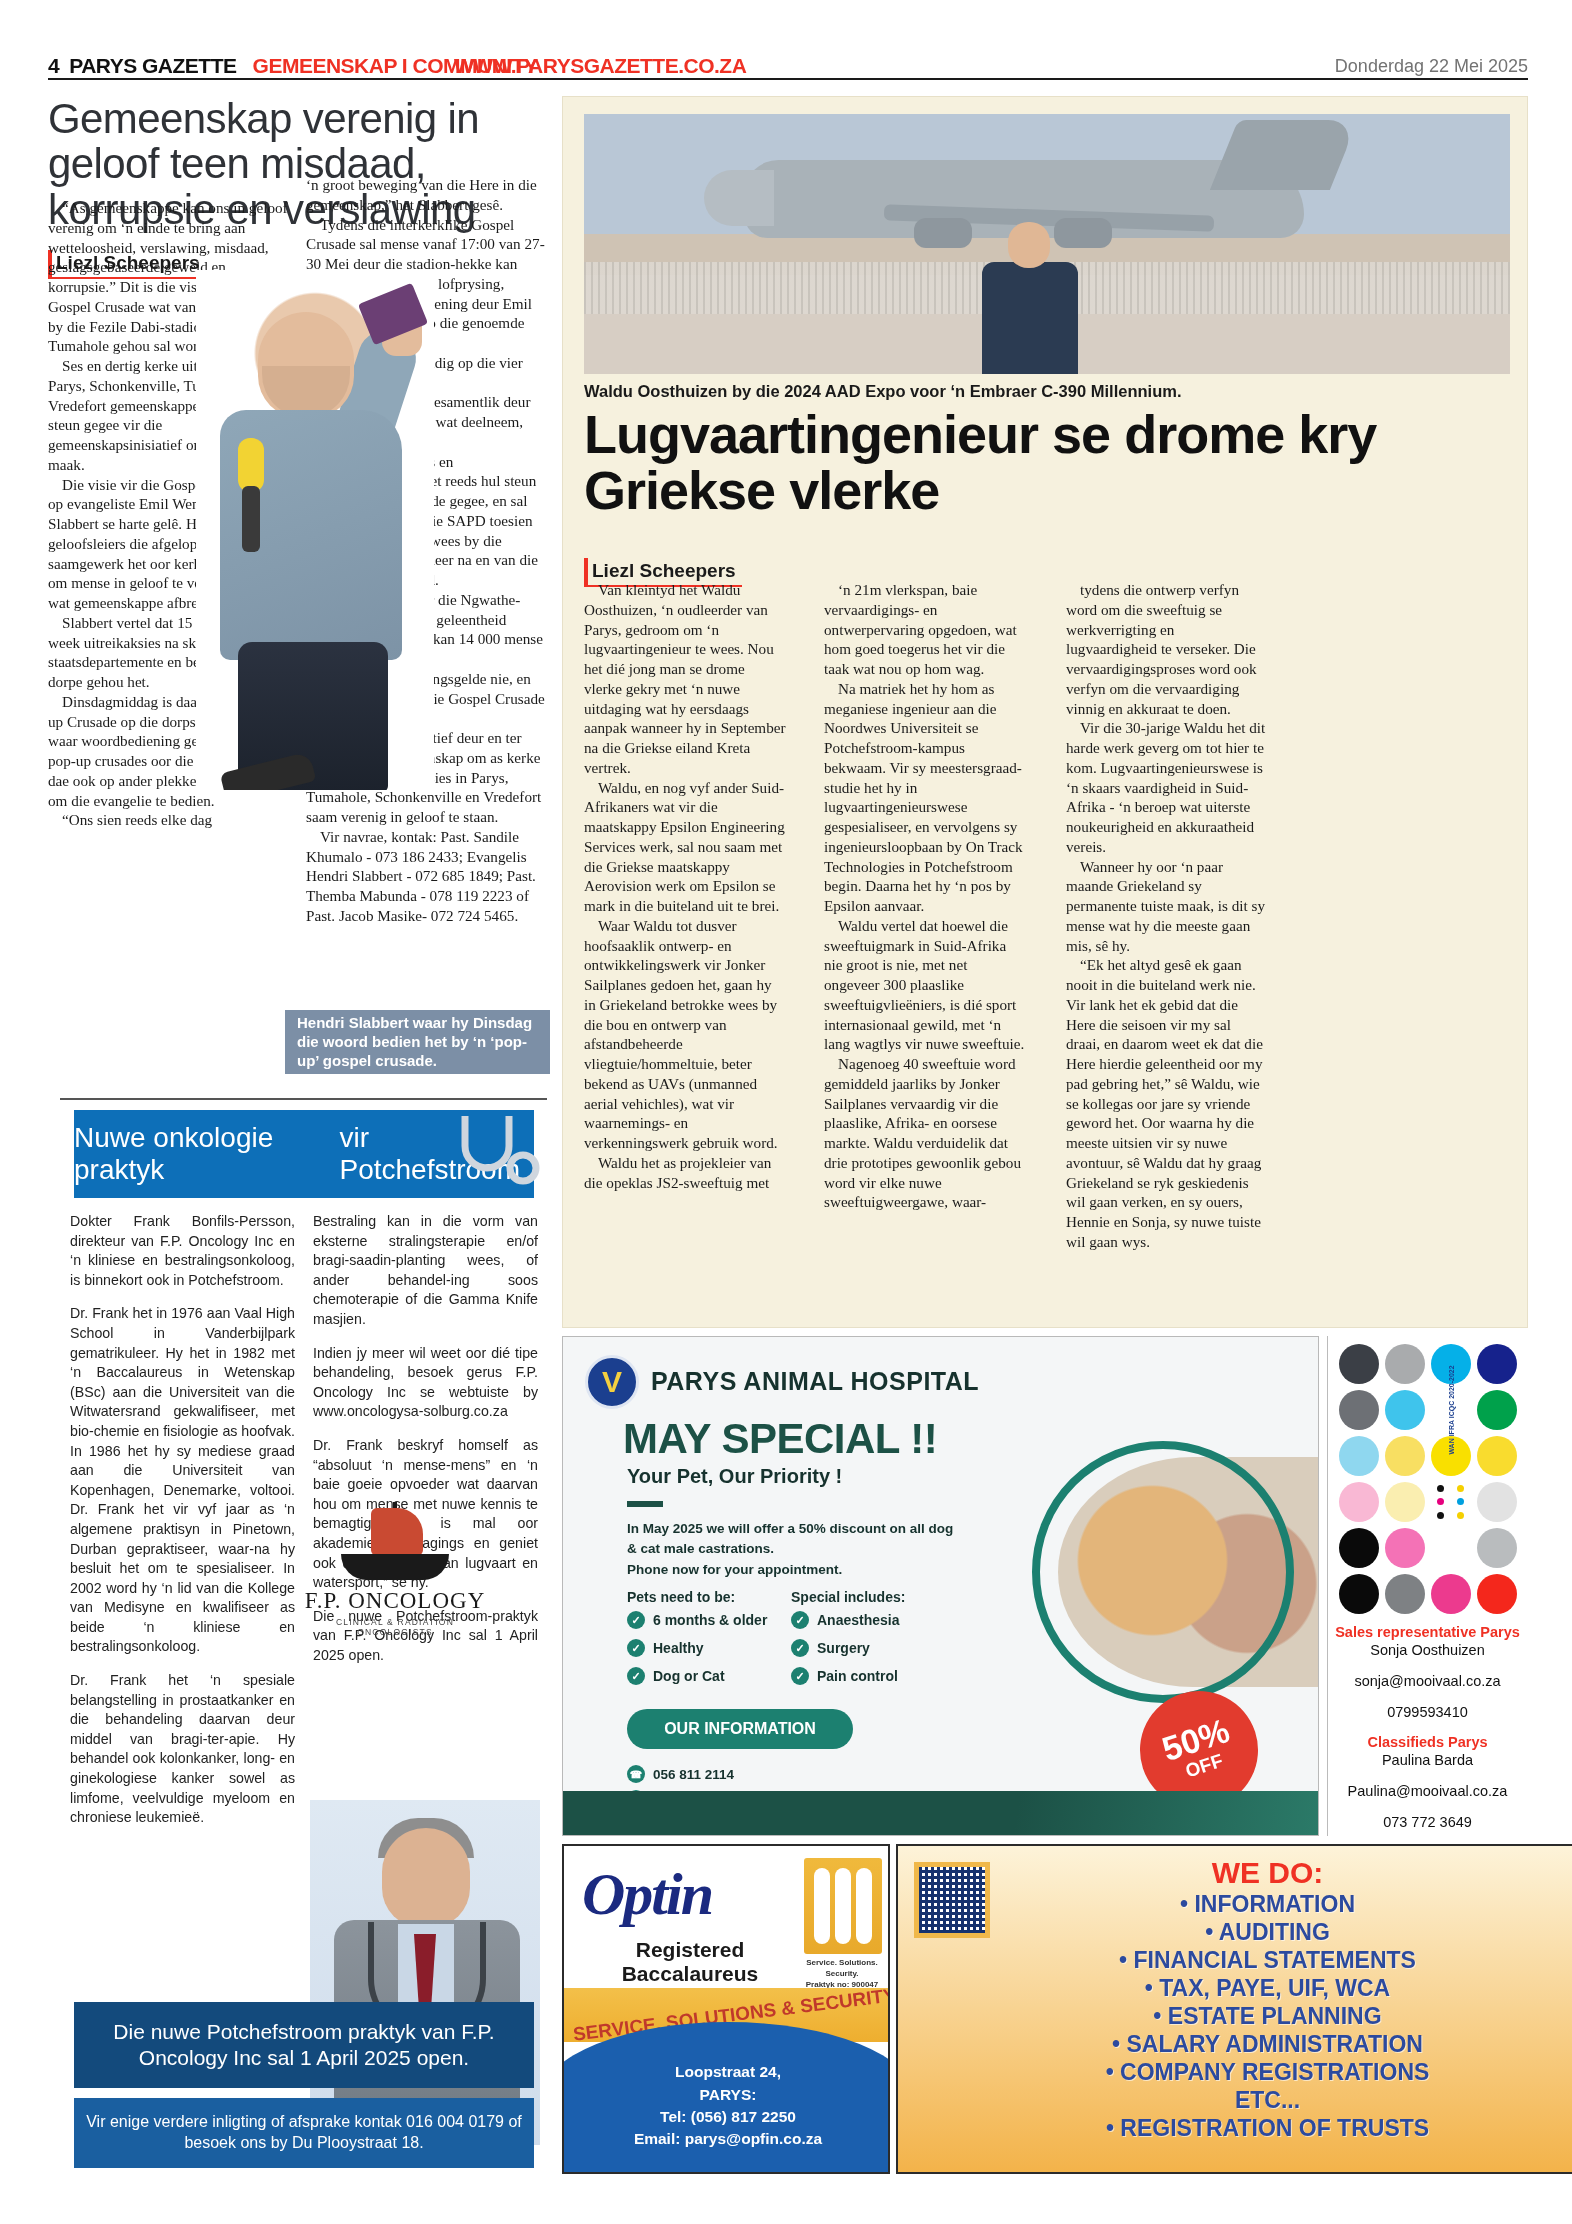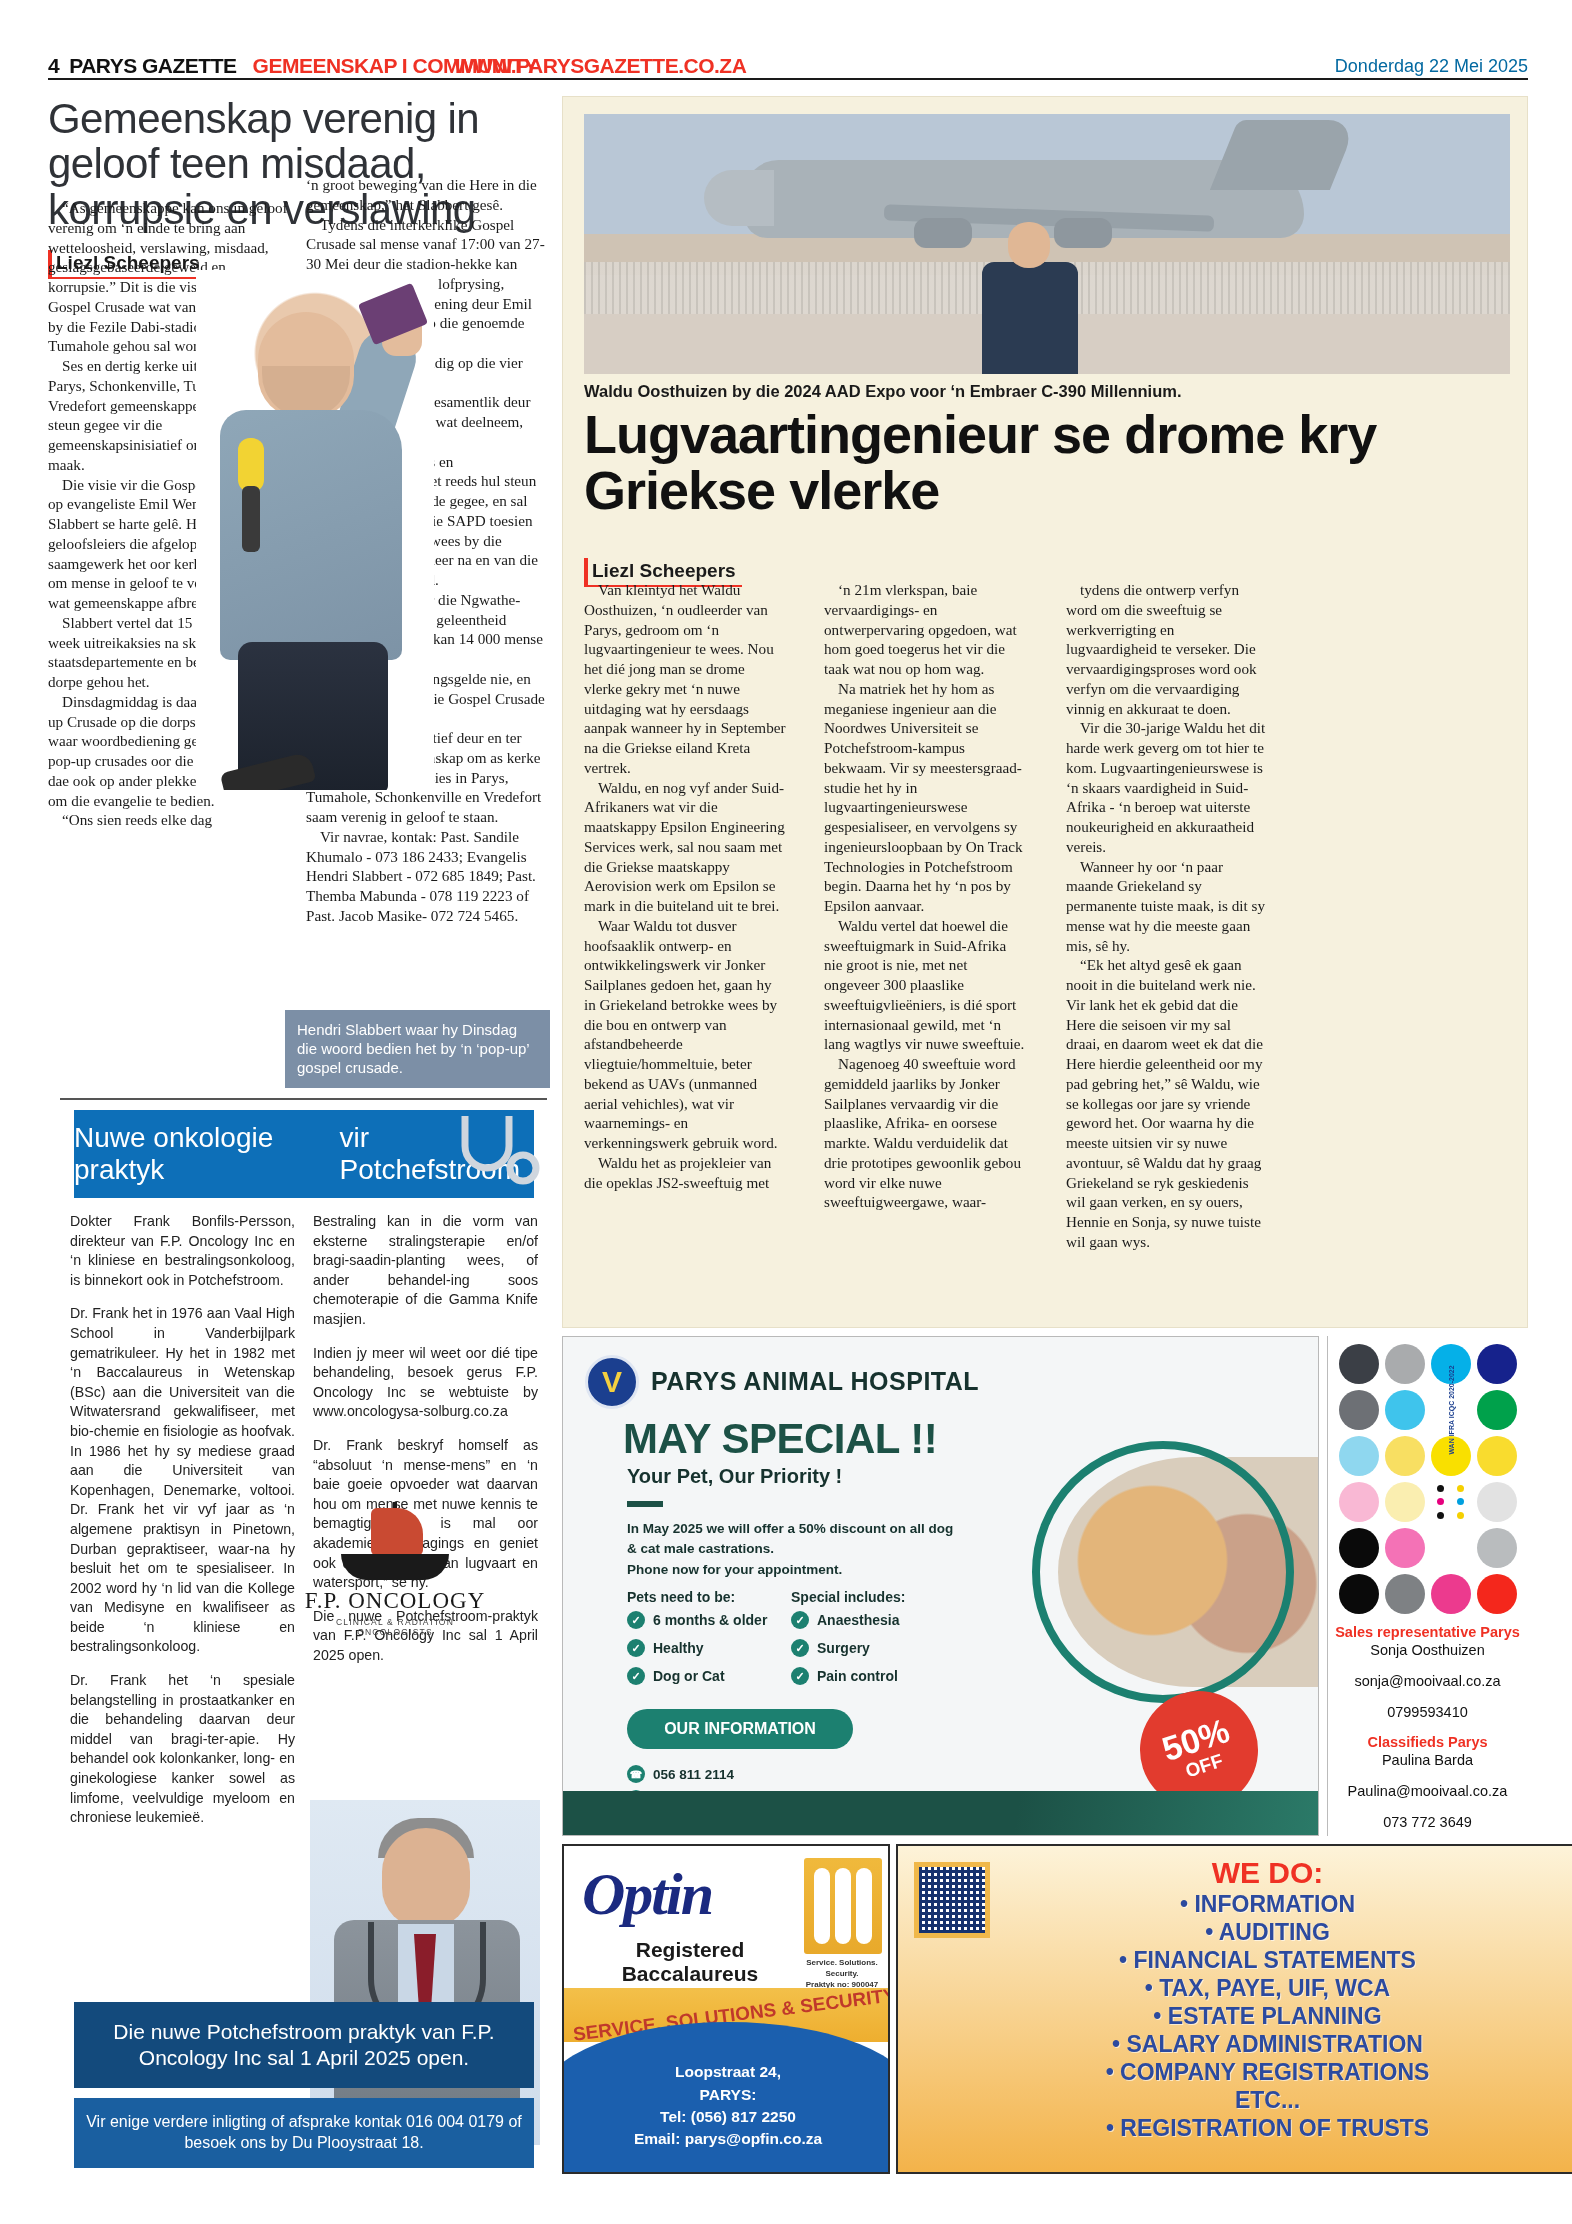--- a/index.html
+++ b/index.html
@@ -15,21 +15,21 @@
   
   .masthead {
     position:absolute; left:48px; top:44px; width:1480px; height:34px;
     display:flex; align-items:flex-end; gap:0;
   }
   .mh-page   { font-weight:700; font-size:21px; letter-spacing:-0.5px; color:#111; }
   .mh-title  { font-weight:700; font-size:21px; letter-spacing:-0.5px; color:#111; margin-left:10px;}
   .mh-sect   { font-weight:700; font-size:21px; letter-spacing:-0.5px; color:#ef3124; margin-left:16px;}
   .mh-url    { font-weight:700; font-size:21px; letter-spacing:-0.5px; color:#ef3124;
                position:absolute; left:406px; }
-  .mh-date   { font-size:18px; color:#0369a1; position:absolute; right:0; bottom:1px;}
+  .mh-date   { font-size:18px; color:#737373; position:absolute; right:0; bottom:1px;}
   .mh-rule { position:absolute; left:48px; top:78px; width:1480px; height:2px; background:#1a1a1a; }
 
   
   .a1 { position:absolute; left:48px; top:96px; width:500px; }
   .a1-head {
     font-size:42px; line-height:1.08; font-weight:400; color:#2f3237;
     letter-spacing:-0.6px;
   }
   .byline {
     display:inline-block; margin-top:18px; padding:2px 6px 3px 4px;
@@ -68,22 +68,22 @@
   .p1-mic2 { position:absolute; left:46px; top:216px; width:18px; height:66px;
              background:#3a3a3a; border-radius:6px;}
   .p1-legs { position:absolute; left:42px; top:372px; width:150px; height:150px;
              background:linear-gradient(#2b3240,#1c222c); border-radius:14px 14px 6px 6px;}
   .p1-shoe { position:absolute; left:26px; top:492px; width:92px; height:30px;
              background:#2a2a2a; border-radius:8px 16px 6px 6px; transform:rotate(-14deg);}
   .p1-bible{ position:absolute; left:168px; top:22px; width:58px; height:44px;
              background:#6b3f74; border-radius:4px; transform:rotate(-22deg);}
 
   .capbox1 {
-    position:absolute; left:285px; top:1010px; width:265px; padding:11px 12px;
-    background:#7c8fa6; color:#fff; font-weight:400; font-size:15px; line-height:1.25;
+    position:absolute; left:285px; top:1010px; width:265px; padding:4px 12px;
+    background:#7c8fa6; color:#fff; font-weight:700; font-size:15px; line-height:1.25;
   }
 
   
   .a2-panel {
     position:absolute; left:562px; top:96px; width:966px; height:1232px;
     background:#f6f1de; border:1px solid #e7e0c8;
   }
   .a2-photo {
     position:absolute; left:584px; top:114px; width:926px; height:260px;
     background:linear-gradient(#b9c7d6 0 46%, #cfc3b4 46% 62%, #d7cec4 62% 100%);

